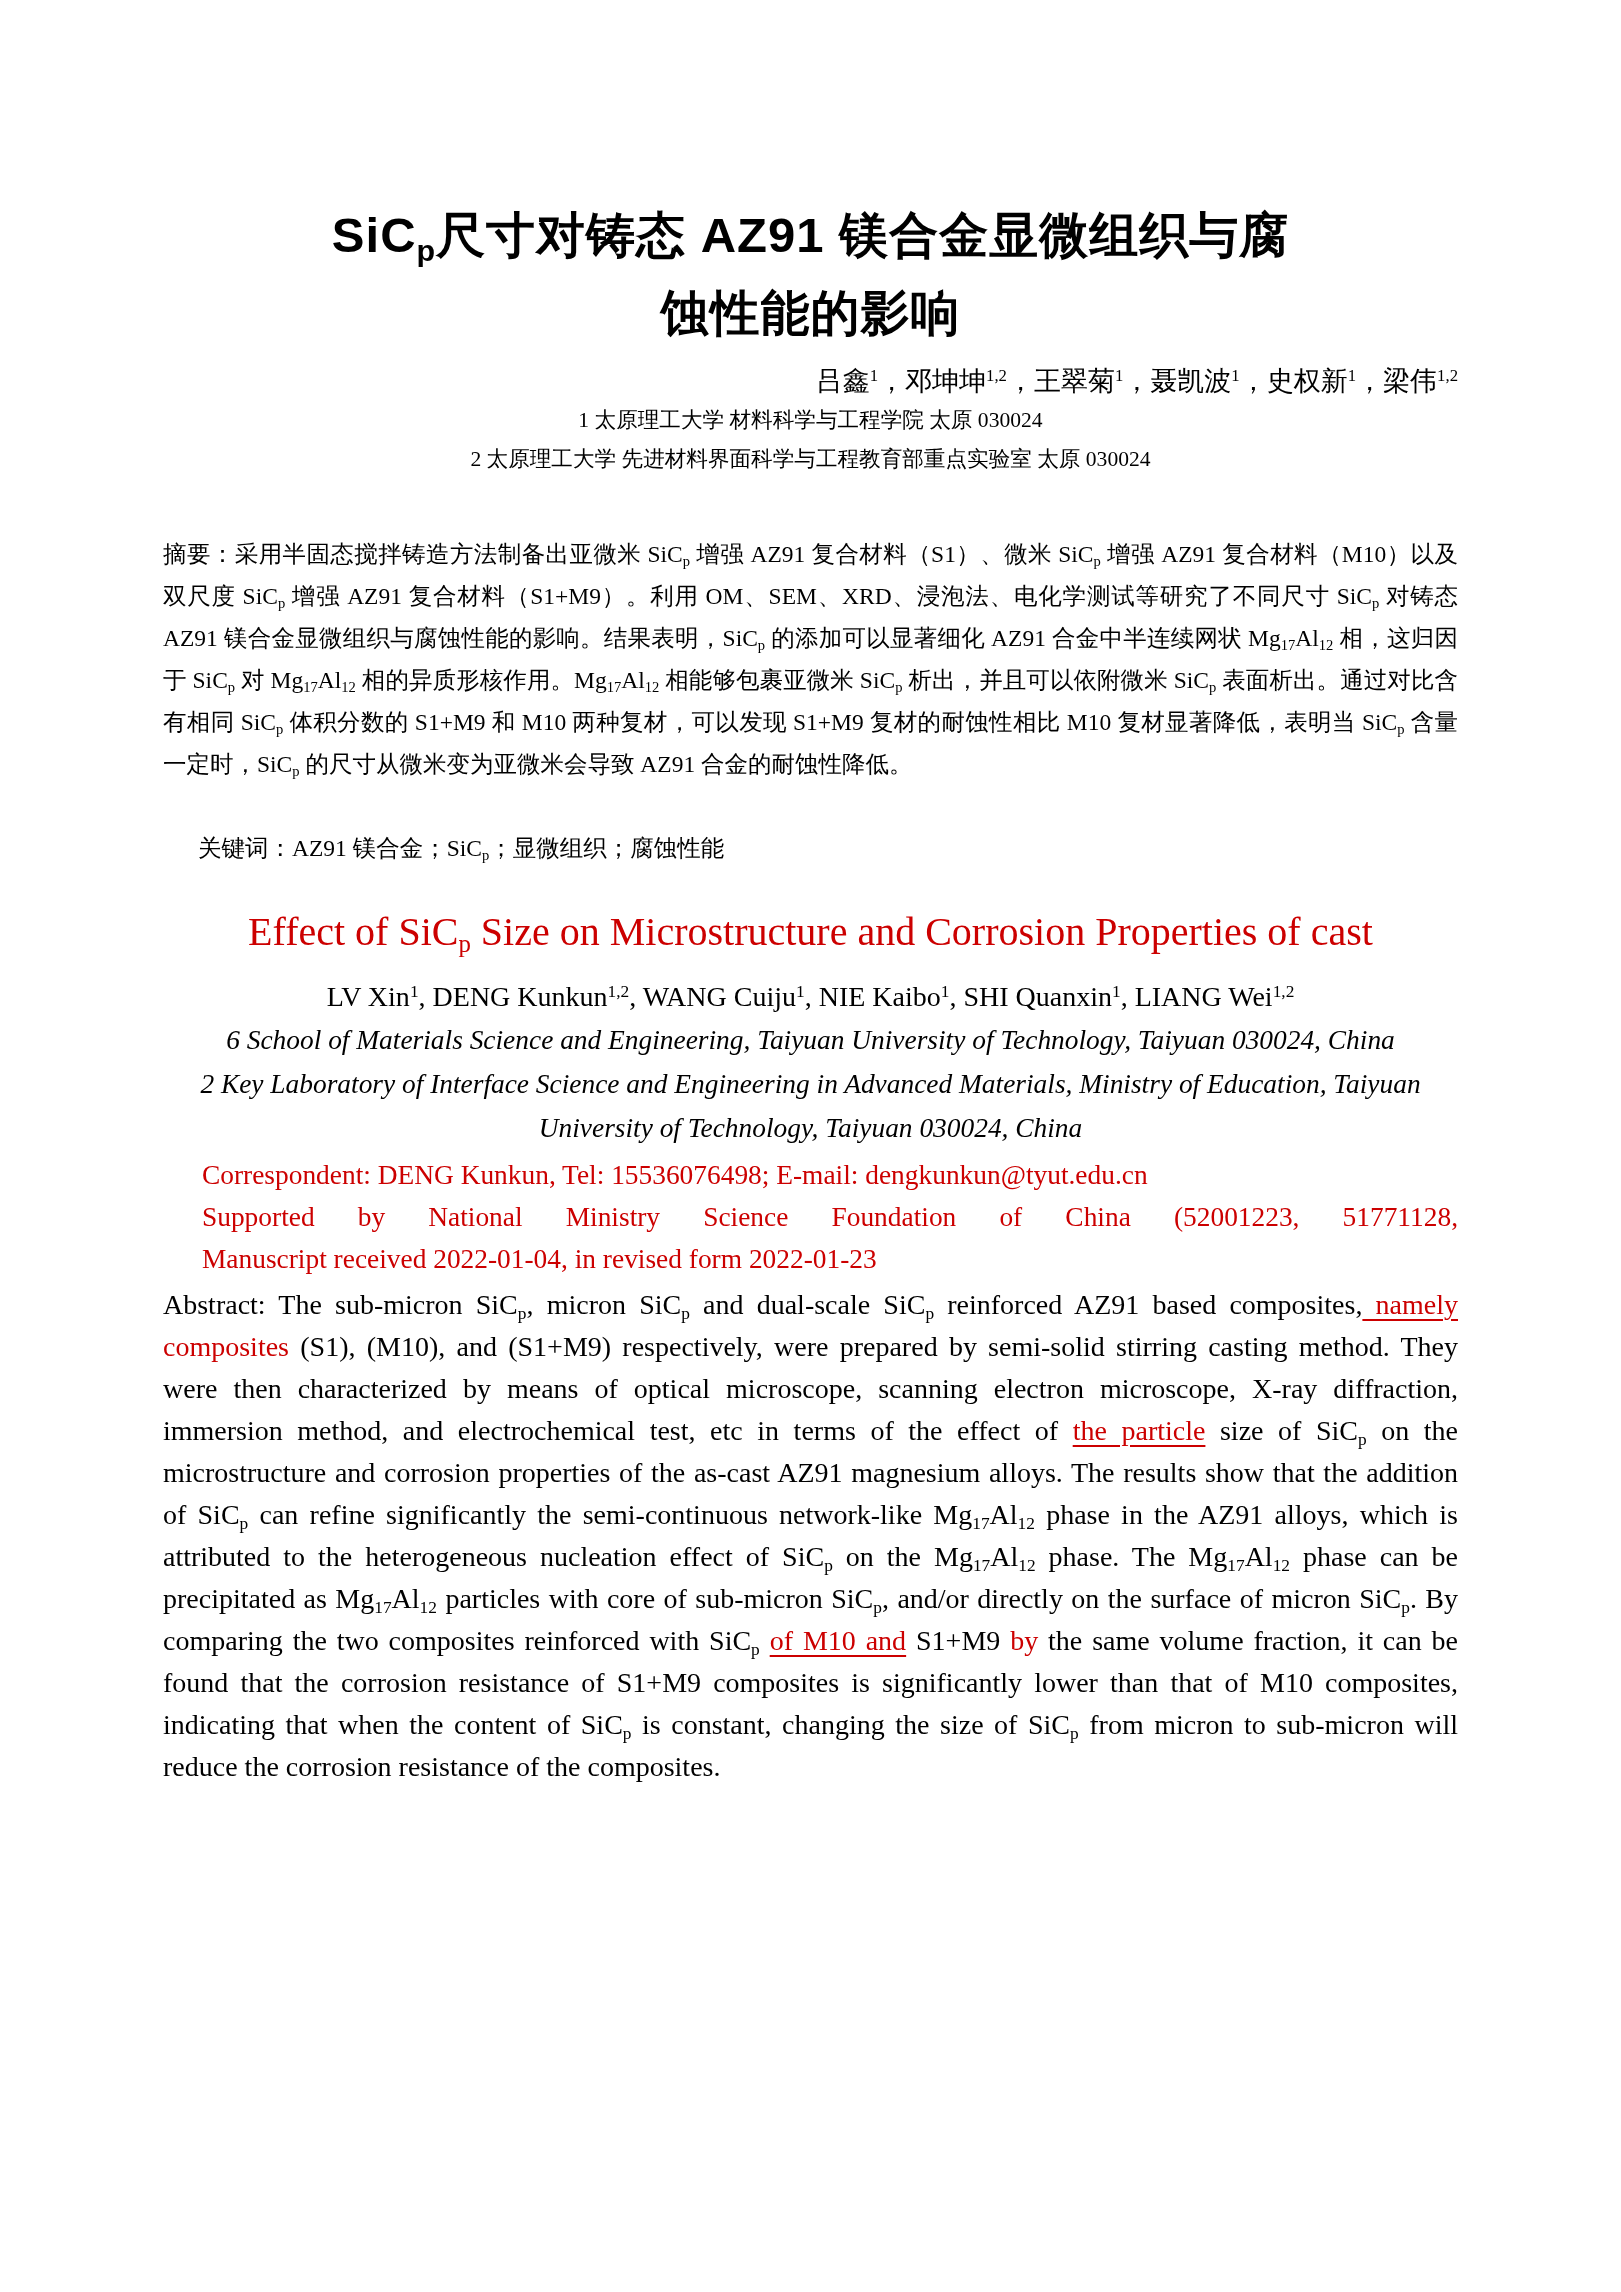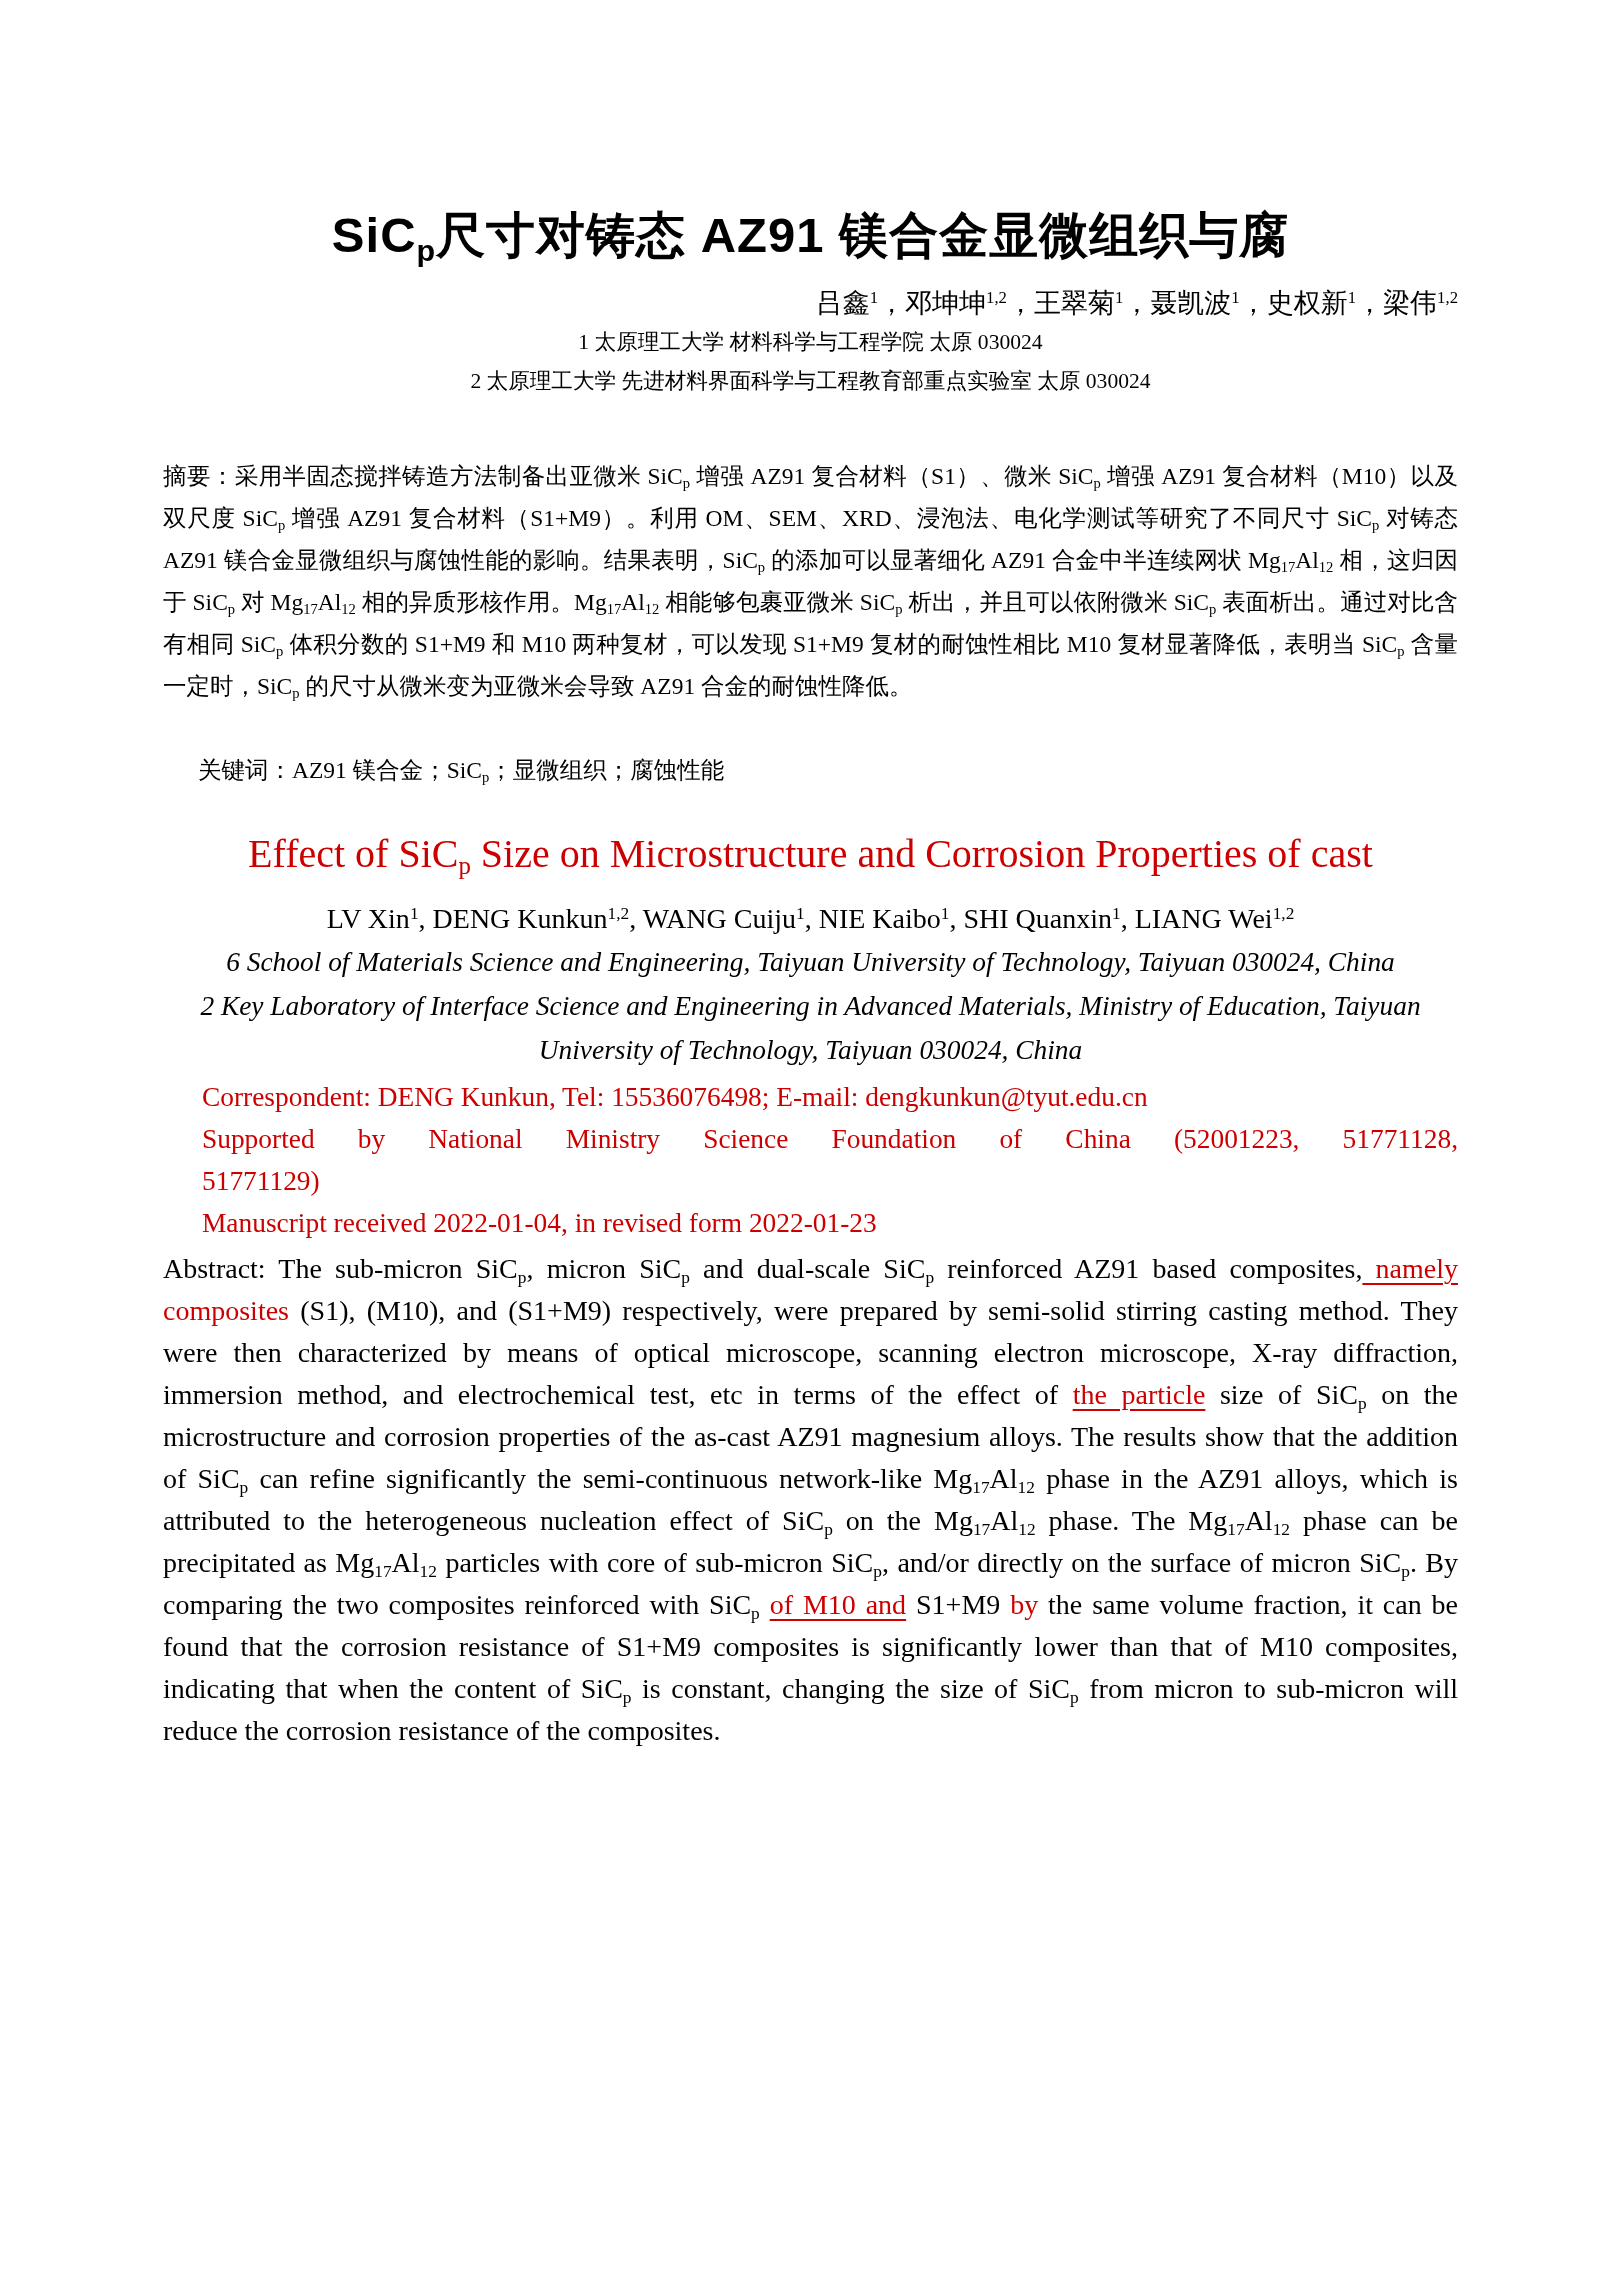--- a/index.html
+++ b/index.html
@@ -98,20 +98,21 @@
     text-underline-offset: 4.9px;
   }
 </style>
 </head>
 <body>
 
 <div class="page">
 
   <h1 class="cn-title">
     <span class="line"><span>SiC</span><sub>p</sub><span>尺寸对铸态 AZ91 镁合金显微组织与腐</span></span>
+    <span class="line"><span>蚀性能的影响</span></span>
   </h1>
 
   <div class="cn-authors"><span>吕鑫</span><sup>1</sup><span>，邓坤坤</span><sup>1,2</sup><span>，王翠菊</span><sup>1</sup><span>，聂凯波</span><sup>1</sup><span>，史权新</span><sup>1</sup><span>，梁伟</span><sup>1,2</sup></div>
 
   <div class="cn-affil">1 太原理工大学 材料科学与工程学院 太原 030024</div>
   <div class="cn-affil">2 太原理工大学 先进材料界面科学与工程教育部重点实验室 太原 030024</div>
 
   <p class="cn-abstract"><span>摘要：采用半固态搅拌铸造方法制备出亚微米 SiC</span><sub>p</sub><span> 增强 AZ91 复合材料（S1）、微米 SiC</span><sub>p</sub><span> 增强 AZ91 复合材料（M10）以及双尺度 SiC</span><sub>p</sub><span> 增强 AZ91 复合材料（S1+M9）。利用 OM、SEM、XRD、浸泡法、电化学测试等研究了不同尺寸 SiC</span><sub>p</sub><span> 对铸态 AZ91 镁合金显微组织与腐蚀性能的影响。结果表明，SiC</span><sub>p</sub><span> 的添加可以显著细化 AZ91 合金中半连续网状 Mg</span><sub>17</sub><span>Al</span><sub>12</sub><span> 相，这归因于 SiC</span><sub>p</sub><span> 对 Mg</span><sub>17</sub><span>Al</span><sub>12</sub><span> 相的异质形核作用。Mg</span><sub>17</sub><span>Al</span><sub>12</sub><span> 相能够包裹亚微米 SiC</span><sub>p</sub><span> 析出，并且可以依附微米 SiC</span><sub>p</sub><span> 表面析出。通过对比含有相同 SiC</span><sub>p</sub><span> 体积分数的 S1+M9 和 M10 两种复材，可以发现 S1+M9 复材的耐蚀性相比 M10 复材显著降低，表明当 SiC</span><sub>p</sub><span> 含量一定时，SiC</span><sub>p</sub><span> 的尺寸从微米变为亚微米会导致 AZ91 合金的耐蚀性降低。</span></p>
 
   <p class="cn-keywords"><span>关键词：AZ91 镁合金；SiC</span><sub>p</sub><span>；显微组织；腐蚀性能</span></p>
@@ -121,20 +122,19 @@
   </h2>
 
   <div class="en-authors"><span>LV Xin</span><sup>1</sup><span>, DENG Kunkun</span><sup>1,2</sup><span>, WANG Cuiju</span><sup>1</sup><span>, NIE Kaibo</span><sup>1</sup><span>, SHI Quanxin</span><sup>1</sup><span>, LIANG Wei</span><sup>1,2</sup></div>
 
   <div class="en-affil">6 School of Materials Science and Engineering, Taiyuan University of Technology, Taiyuan 030024, China</div>
   <div class="en-affil">2 Key Laboratory of Interface Science and Engineering in Advanced Materials, Ministry of Education, Taiyuan University of Technology, Taiyuan 030024, China</div>
 
   <div class="red-block">
     <p>Correspondent: DENG Kunkun, Tel: 15536076498; E-mail: dengkunkun@tyut.edu.cn</p>
     <p class="force-justify">Supported by National Ministry Science Foundation of China (52001223, 51771128,</p>
-    <p>51771129)</p>
     <p>Manuscript received 2022-01-04, in revised form 2022-01-23</p>
   </div>
 
   <p class="en-abstract"><span>Abstract: The sub-micron SiC</span><sub>p</sub><span>, micron SiC</span><sub>p</sub><span> and dual-scale SiC</span><sub>p</sub><span> reinforced AZ91 based composites,</span><span class="red-u"> namely</span><span class="red"> composites</span><span> (S1), (M10), and (S1+M9) respectively, were prepared by semi-solid stirring casting method. They were then characterized by means of optical microscope, scanning electron microscope, X-ray diffraction, immersion method, and electrochemical test, etc in terms of the effect of </span><span class="red-u">the particle</span><span> size of SiC</span><sub>p</sub><span> on the microstructure and corrosion properties of the as-cast AZ91 magnesium alloys. The results show that the addition of SiC</span><sub>p</sub><span> can refine significantly the semi-continuous network-like Mg</span><sub>17</sub><span>Al</span><sub>12</sub><span> phase in the AZ91 alloys, which is attributed to the heterogeneous nucleation effect of SiC</span><sub>p</sub><span> on the Mg</span><sub>17</sub><span>Al</span><sub>12</sub><span> phase. The Mg</span><sub>17</sub><span>Al</span><sub>12</sub><span> phase can be precipitated as Mg</span><sub>17</sub><span>Al</span><sub>12</sub><span> particles with core of sub-micron SiC</span><sub>p</sub><span>, and/or directly on the surface of micron SiC</span><sub>p</sub><span>. By comparing the two composites reinforced with SiC</span><sub>p</sub><span> </span><span class="red-u">of M10 and</span><span> S1+M9 </span><span class="red">by</span><span> the same volume fraction, it can be found that the corrosion resistance of S1+M9 composites is significantly lower than that of M10 composites, indicating that when the content of SiC</span><sub>p</sub><span> is constant, changing the size of SiC</span><sub>p</sub><span> from micron to sub-micron will reduce the corrosion resistance of the composites.</span></p>
 
 </div>
 
 
 </body></html>

